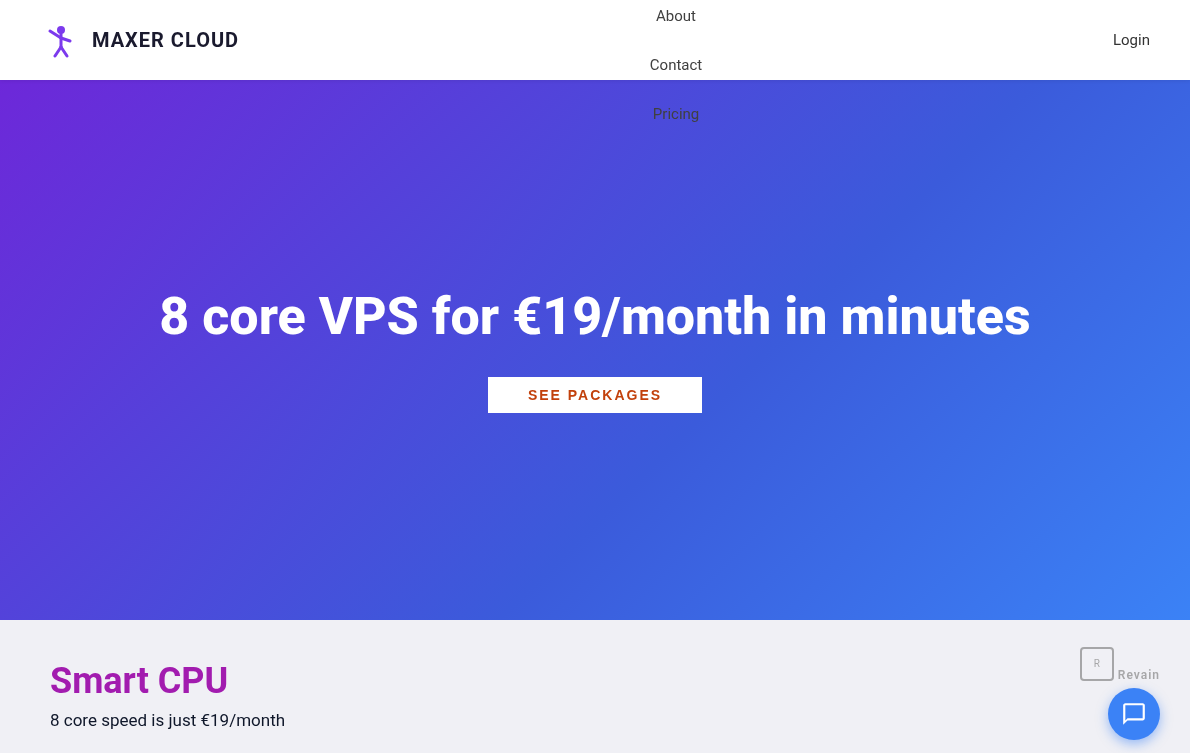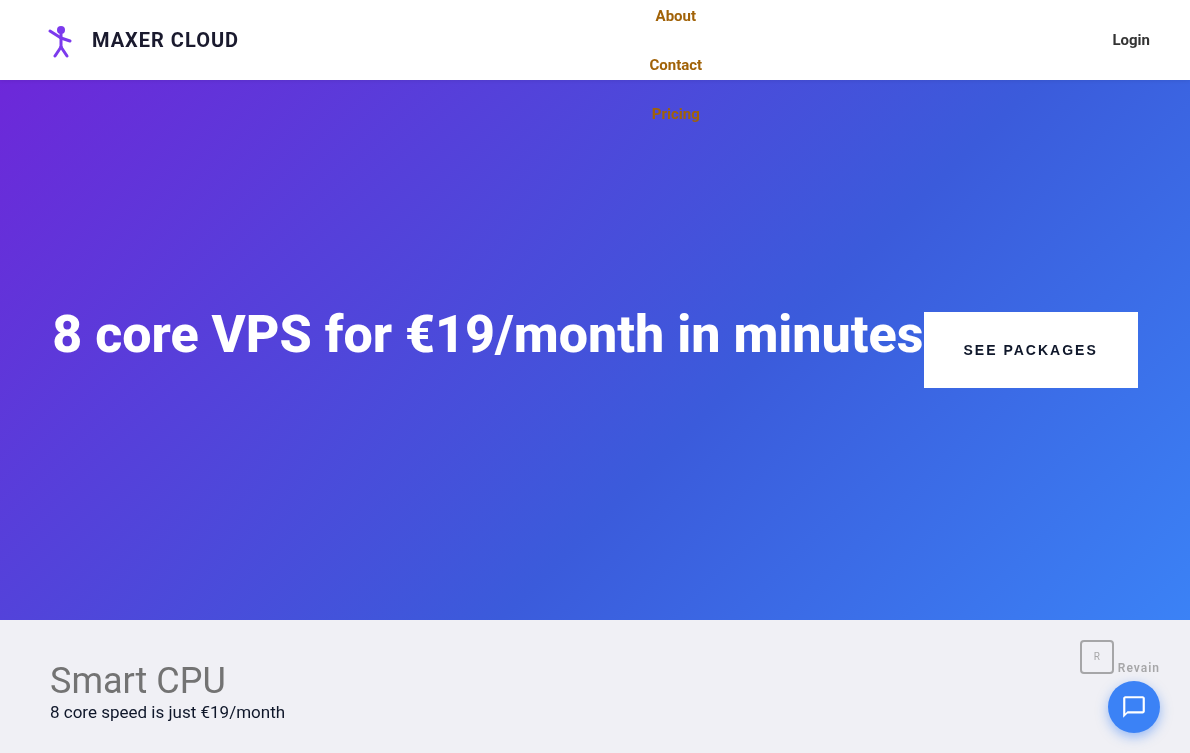--- a/index.html
+++ b/index.html
@@ -52,64 +52,64 @@
     .navbar-nav {
       display: flex;
       align-items: center;
       gap: 30px;
       list-style: none;
       flex-direction: column;
     }
 
     .navbar-nav a {
       text-decoration: none;
-      color: #a16207;
+      color: #404040;
       font-size: 15px;
-      font-weight: 700;
+      font-weight: 400;
     }
 
     .navbar-nav .vps-link {
       color: #5b21b6;
       display: flex;
       align-items: center;
       gap: 4px;
       font-weight: 600;
     }
 
     .navbar-right {
       display: flex;
       align-items: center;
       gap: 20px;
     }
 
     .login-link {
       text-decoration: none;
       color: #333;
       font-size: 15px;
-      font-weight: 700;
+      font-weight: 400;
     }
 
     .order-btn {
       background: #5b21b6;
       color: #fff;
       border: none;
       padding: 14px 28px;
       font-size: 15px;
       font-weight: 700;
       letter-spacing: 1px;
       cursor: pointer;
       text-transform: uppercase;
     }
 
     
     .hero {
       background: linear-gradient(135deg, #6d28d9 0%, #3b5bdb 60%, #3b82f6 100%);
       min-height: 540px;
       display: flex;
-      flex-direction: row;
+      flex-direction: column;
       align-items: center;
       justify-content: center;
       text-align: center;
       padding: 60px 40px;
     }
 
     .hero-title {
       color: #ffffff;
       font-size: 52px;
       font-weight: 800;
@@ -124,42 +124,43 @@
     }
 
     .hero-features li {
       color: rgba(255,255,255,0.85);
       font-size: 17px;
       line-height: 1.9;
     }
 
     .see-packages-btn {
       background: #ffffff;
-      color: #0f172a;
+      color: #c2410c;
       border: none;
-      padding: 30px 40px;
+      padding: 10px 40px;
       font-size: 14px;
       font-weight: 700;
       letter-spacing: 2px;
       text-transform: uppercase;
       cursor: pointer;
     }
 
     
     .bottom-section {
       background: #f0f0f5;
       padding: 40px 50px 30px;
       min-height: 133px;
       position: relative;
     }
 
     .smart-cpu-title {
       font-size: 36px;
-      font-weight: 400;
-      color: #737373;
+      font-weight: 700;
+      color: #a21caf;
+      margin-bottom: 8px;
     }
 
     .smart-cpu-subtitle {
       font-size: 17px;
       color: #0f172a;
       font-weight: 400;
     }
 
     
     .chat-widget {

